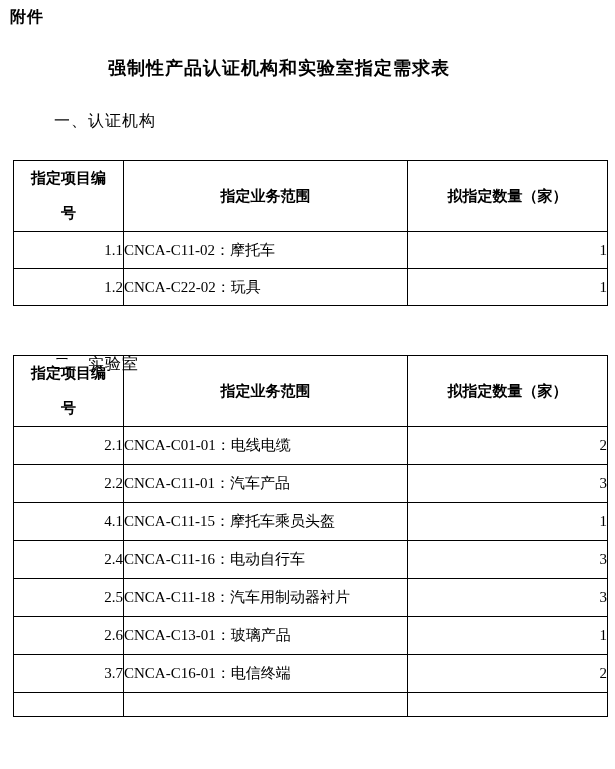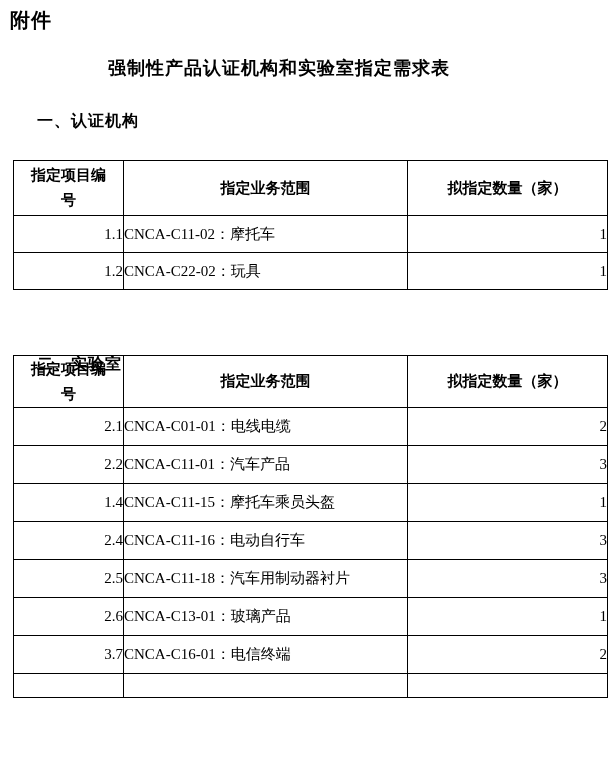--- a/index.html
+++ b/index.html
@@ -14,41 +14,41 @@
     overflow: hidden;
     color: #000000;
     font-family: "Liberation Serif", "DejaVu Serif", serif;
   }
   .attachment {
     position: absolute;
     top: 7px;
     left: 10px;
     font-family: "Liberation Sans", "DejaVu Sans", sans-serif;
     font-weight: bold;
-    font-size: 20px;
+    font-size: 16px;
     letter-spacing: 1px;
   }
   .doc-title {
     position: absolute;
     top: 55px;
     left: 0;
     width: 558px;
     margin: 0;
     text-align: center;
     font-family: "Liberation Sans", "DejaVu Sans", sans-serif;
     font-weight: bold;
     font-size: 18px;
     line-height: 26px;
     letter-spacing: 1px;
   }
   .section-heading {
     position: absolute;
-    left: 37px;
+    left: 54px;
     font-family: "Liberation Sans", "DejaVu Sans", sans-serif;
-    font-weight: bold;
+    font-weight: normal;
     font-size: 16px;
     letter-spacing: 1px;
   }
   .s1 { top: 111px; }
   .s2 { top: 306px; margin-top: 48px; }
 
   table.t {
     position: absolute;
     left: 13px;
     border-collapse: collapse;
@@ -72,21 +72,21 @@
     text-align: center;
     line-height: 25px;
   }
   .t1 thead tr { height: 55px; }
   .t2 thead tr { height: 52px; }
   .t1 tbody tr { height: 37px; }
   .t2 tbody.rows tr { height: 38px; }
   .wrap-5 {
     display: inline-block;
     width: 82px;
-    line-height: 25px;
+    line-height: 35px;
   }
   td.num, td.count { text-align: right; }
   td.scope { text-align: left; padding-left: 10px; }
   tbody.partial tr { height: 24px; }
 </style>
 </head>
 <body>
 
 <div class="attachment">附件</div>
 
@@ -143,21 +143,21 @@
       <td class="num">2.1</td>
       <td class="scope">CNCA-C01-01：电线电缆</td>
       <td class="count">2</td>
     </tr>
       <tr>
       <td class="num">2.2</td>
       <td class="scope">CNCA-C11-01：汽车产品</td>
       <td class="count">3</td>
     </tr>
       <tr>
-      <td class="num">1.4</td>
+      <td class="num">4.1</td>
       <td class="scope">CNCA-C11-15：摩托车乘员头盔</td>
       <td class="count">1</td>
     </tr>
       <tr>
       <td class="num">2.4</td>
       <td class="scope">CNCA-C11-16：电动自行车</td>
       <td class="count">3</td>
     </tr>
       <tr>
       <td class="num">2.5</td>

